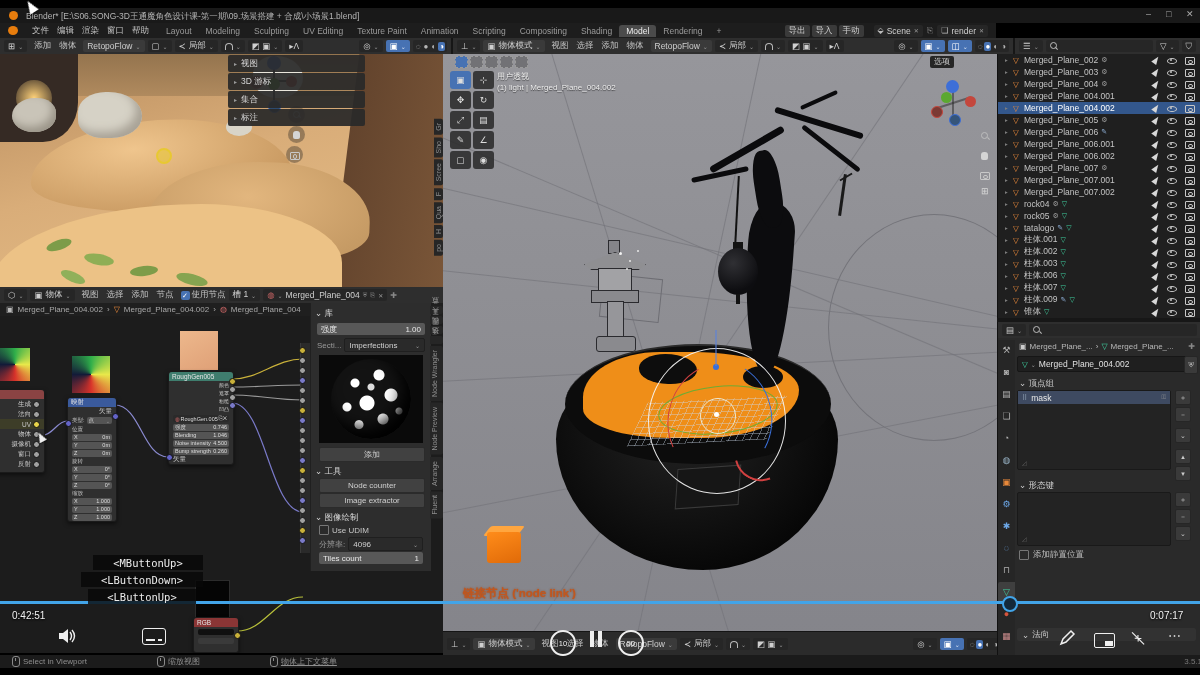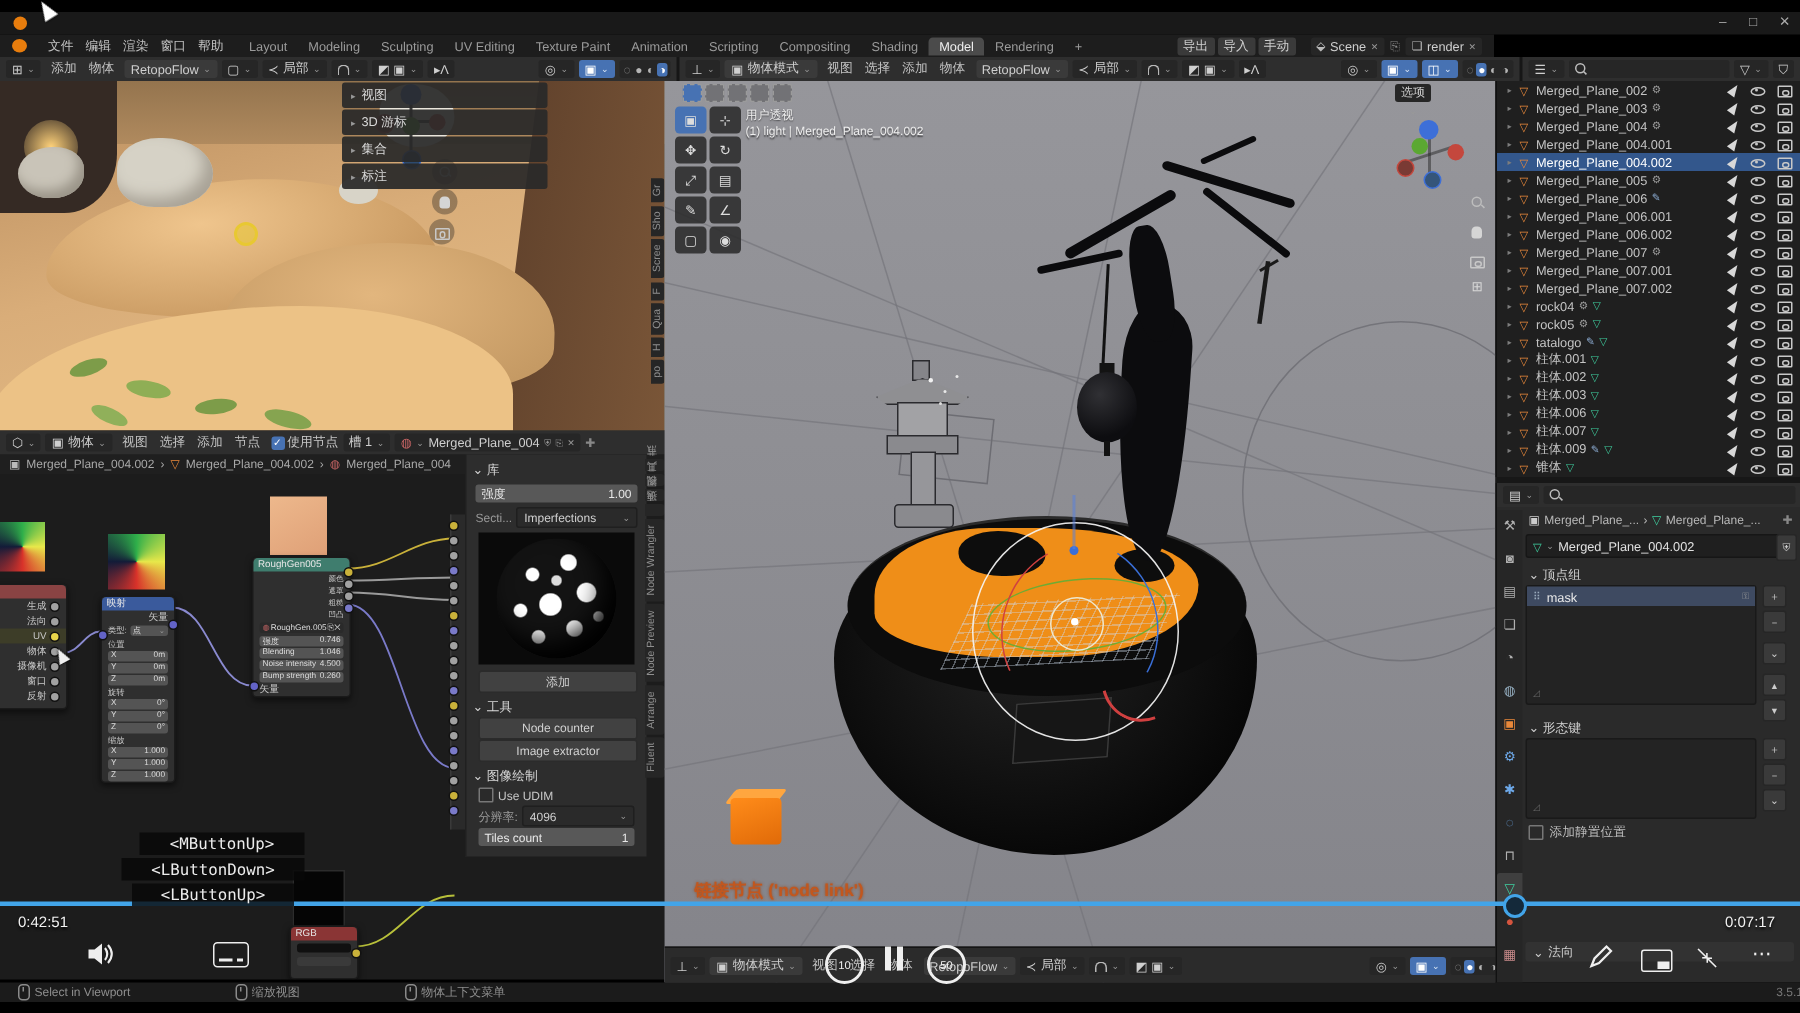--- a/index.html
+++ b/index.html
@@ -70,20 +70,21 @@
   .vtime{position:absolute;color:#f2f2f2;font-size:10px;text-shadow:0 1px 2px #000;}
   .gline{position:absolute;background:#73737a;opacity:.65;}
 </style>
 </head>
 <body>
 
 <div id="screen">
 
   <div class="abs titlebar row">
     <div class="abs" style="left:9px;top:3px;width:9px;height:9px;border-radius:50%;background:#e87d0d;"></div>
+    <span class="abs tx85" style="left:26px;top:2.5px;color:#b4b4b4;">Blender* [E:\S06.SONG-3D王通魔角色设计课-第一期\09.场景搭建 + 合成\小场景1.blend]</span>
     <span class="abs tx9" style="left:1146px;top:1px;color:#aaa;">–</span>
     <span class="abs tx9" style="left:1166px;top:1px;color:#aaa;">□</span>
     <span class="abs tx9" style="left:1186px;top:1px;color:#aaa;">✕</span>
   </div>
 
   <div class="abs menubar row">
     <div style="width:8px;"></div>
     <div class="abs" style="left:8px;top:3px;width:10px;height:9px;border-radius:50%;background:#e87d0d;"></div>
     <div class="row" id="menu-items" style="margin-left:20px;">
         <span class="mi tx85">文件</span>
@@ -1051,21 +1052,21 @@
   <div class="abs row" style="left:0;top:655px;width:1200px;height:13px;background:#1b1b1b;padding-left:12px;">
     <div class="row" id="status-items" style="gap:70px;">
         <span class="row tx8" style="color: rgb(143, 143, 143);">
           <span class="i-mouse"></span>
           <span>Select in Viewport</span>
         </span>
         <span class="row tx8" style="color: rgb(143, 143, 143);">
           <span class="i-mouse"></span>
           <span>缩放视图</span>
         </span>
-        <span class="row tx8" style="color: rgb(143, 143, 143);">
+        <span class="row tx8" style="color: rgb(143, 143, 143); text-decoration: underline;">
           <span class="i-mouse"></span>
           <span>物体上下文菜单</span>
         </span>
       </div>
     <div class="grow"></div>
     <span class="tx8" style="color:#777;margin-right:10px;">3.5.1</span>
   </div>
   <div class="abs" style="left:0;top:668px;width:1200px;height:7px;background:#000;"></div>
   <div class="abs" style="left:0;top:0;width:1200px;height:8px;background:#000;"></div>
 

